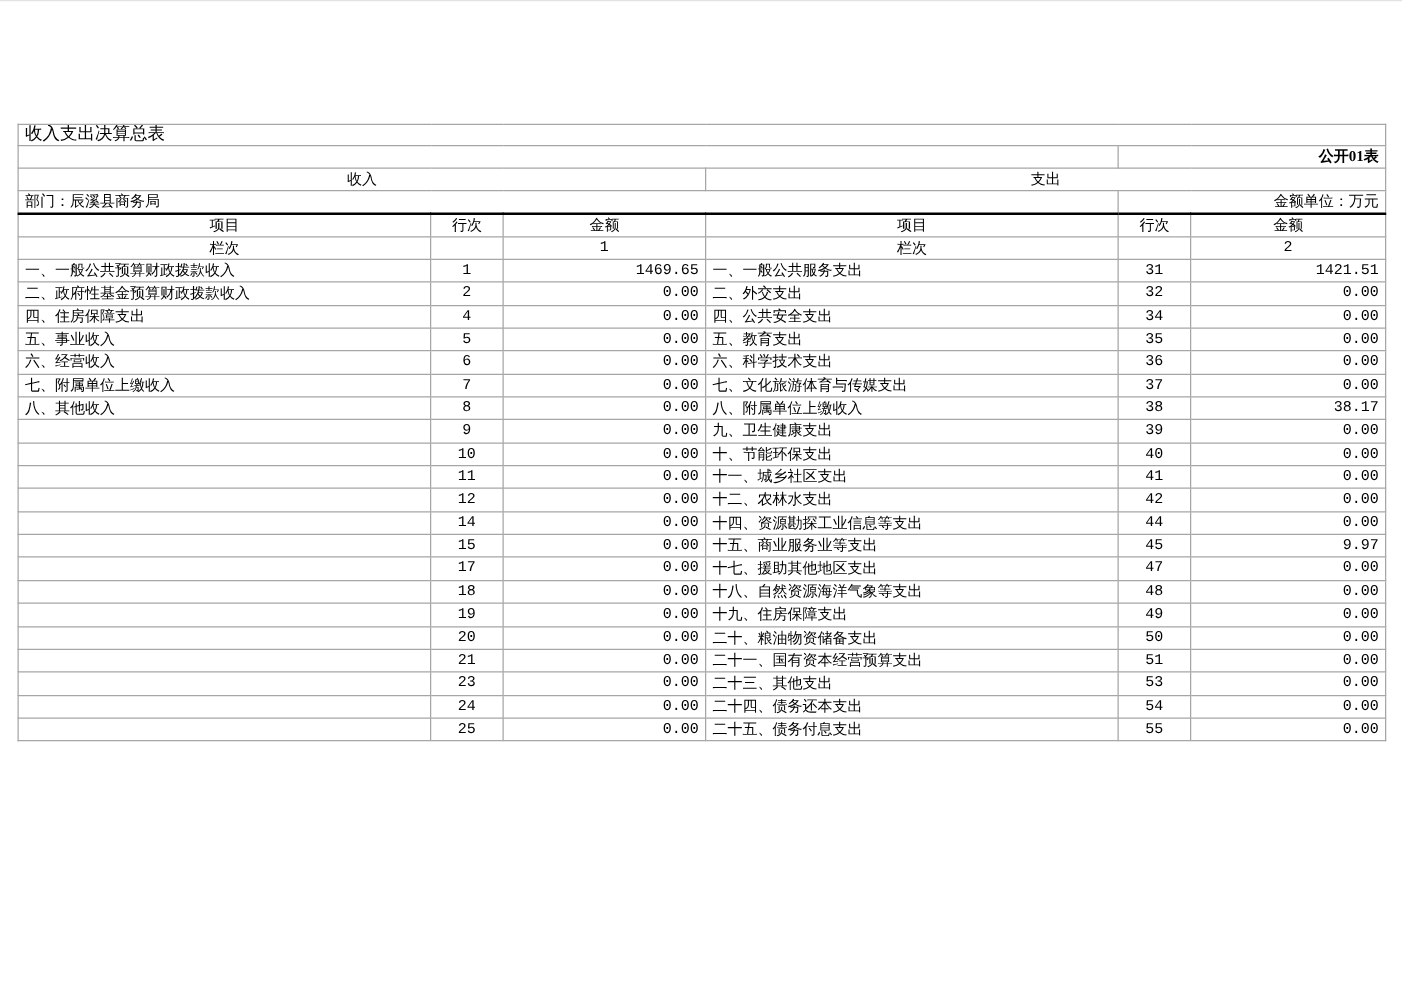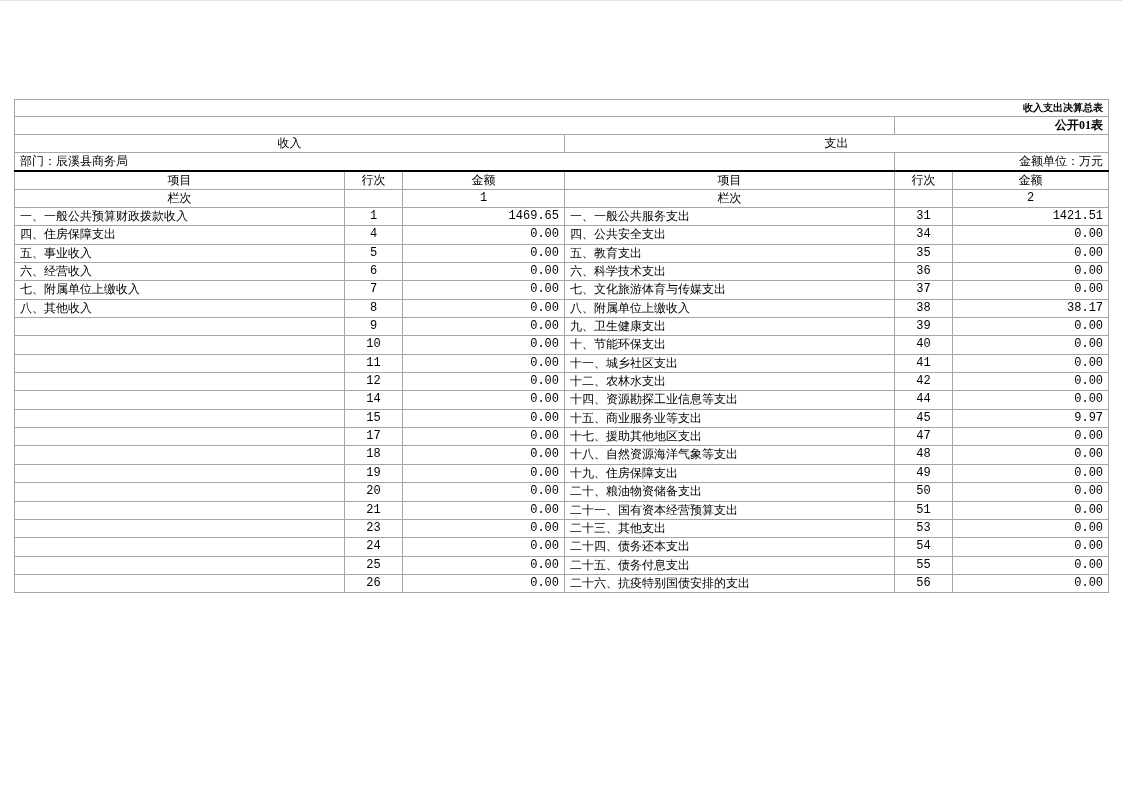--- a/index.html
+++ b/index.html
@@ -16,21 +16,21 @@
     position: absolute; left: 14px; top: 99px; width: 1094px;
     border-collapse: collapse; table-layout: fixed;
   }
   td {
     border: 1px solid #a6a6a6;
     font-size: 12px; height: 17px; line-height: 17px;
     padding: 0 5px; overflow: hidden; white-space: nowrap;
   }
   tr.data-row td { height: 17.35px; line-height: 17.35px; }
 
-  .title-cell { font-weight: bold; font-size: 10px; height: 16px; line-height: 16px; text-align: right; }
+  .title-cell { font-weight: normal; font-size: 14px; height: 16px; line-height: 16px; text-align: left; }
   .bold { font-weight: bold; }
   .left { text-align: left; }
   .center { text-align: center; }
   .right { text-align: right; margin-left: 32px; }
   .heavy-bottom { border-bottom: 2px solid #000 !important; }
   .num { font-family: "Liberation Mono", "DejaVu Sans Mono", monospace; font-size: 12px; }
 </style>
 </head>
 <body>
 
@@ -87,20 +87,28 @@
 
     <tr class="data-row">
       <td class="left">一、一般公共预算财政拨款收入</td>
       <td class="center num">1</td>
       <td class="right num">1469.65</td>
       <td class="left">一、一般公共服务支出</td>
       <td class="center num">31</td>
       <td class="right num">1421.51</td>
     </tr>
         <tr class="data-row">
+      <td class="left">二、政府性基金预算财政拨款收入</td>
+      <td class="center num">2</td>
+      <td class="right num">0.00</td>
+      <td class="left">二、外交支出</td>
+      <td class="center num">32</td>
+      <td class="right num">0.00</td>
+    </tr>
+        <tr class="data-row">
       <td class="left">四、住房保障支出</td>
       <td class="center num">4</td>
       <td class="right num">0.00</td>
       <td class="left">四、公共安全支出</td>
       <td class="center num">34</td>
       <td class="right num">0.00</td>
     </tr>
         <tr class="data-row">
       <td class="left">五、事业收入</td>
       <td class="center num">5</td>
@@ -238,24 +246,16 @@
       <td class="right num">0.00</td>
     </tr>
         <tr class="data-row">
       <td class="left"></td>
       <td class="center num">25</td>
       <td class="right num">0.00</td>
       <td class="left">二十五、债务付息支出</td>
       <td class="center num">55</td>
       <td class="right num">0.00</td>
     </tr>
-        <tr class="data-row">
-      <td class="left"></td>
-      <td class="center num">26</td>
-      <td class="right num">0.00</td>
-      <td class="left">二十六、抗疫特别国债安排的支出</td>
-      <td class="center num">56</td>
-      <td class="right num">0.00</td>
-    </tr>
       </tbody>
   </table>
 
 </div>
 
 </body></html>

